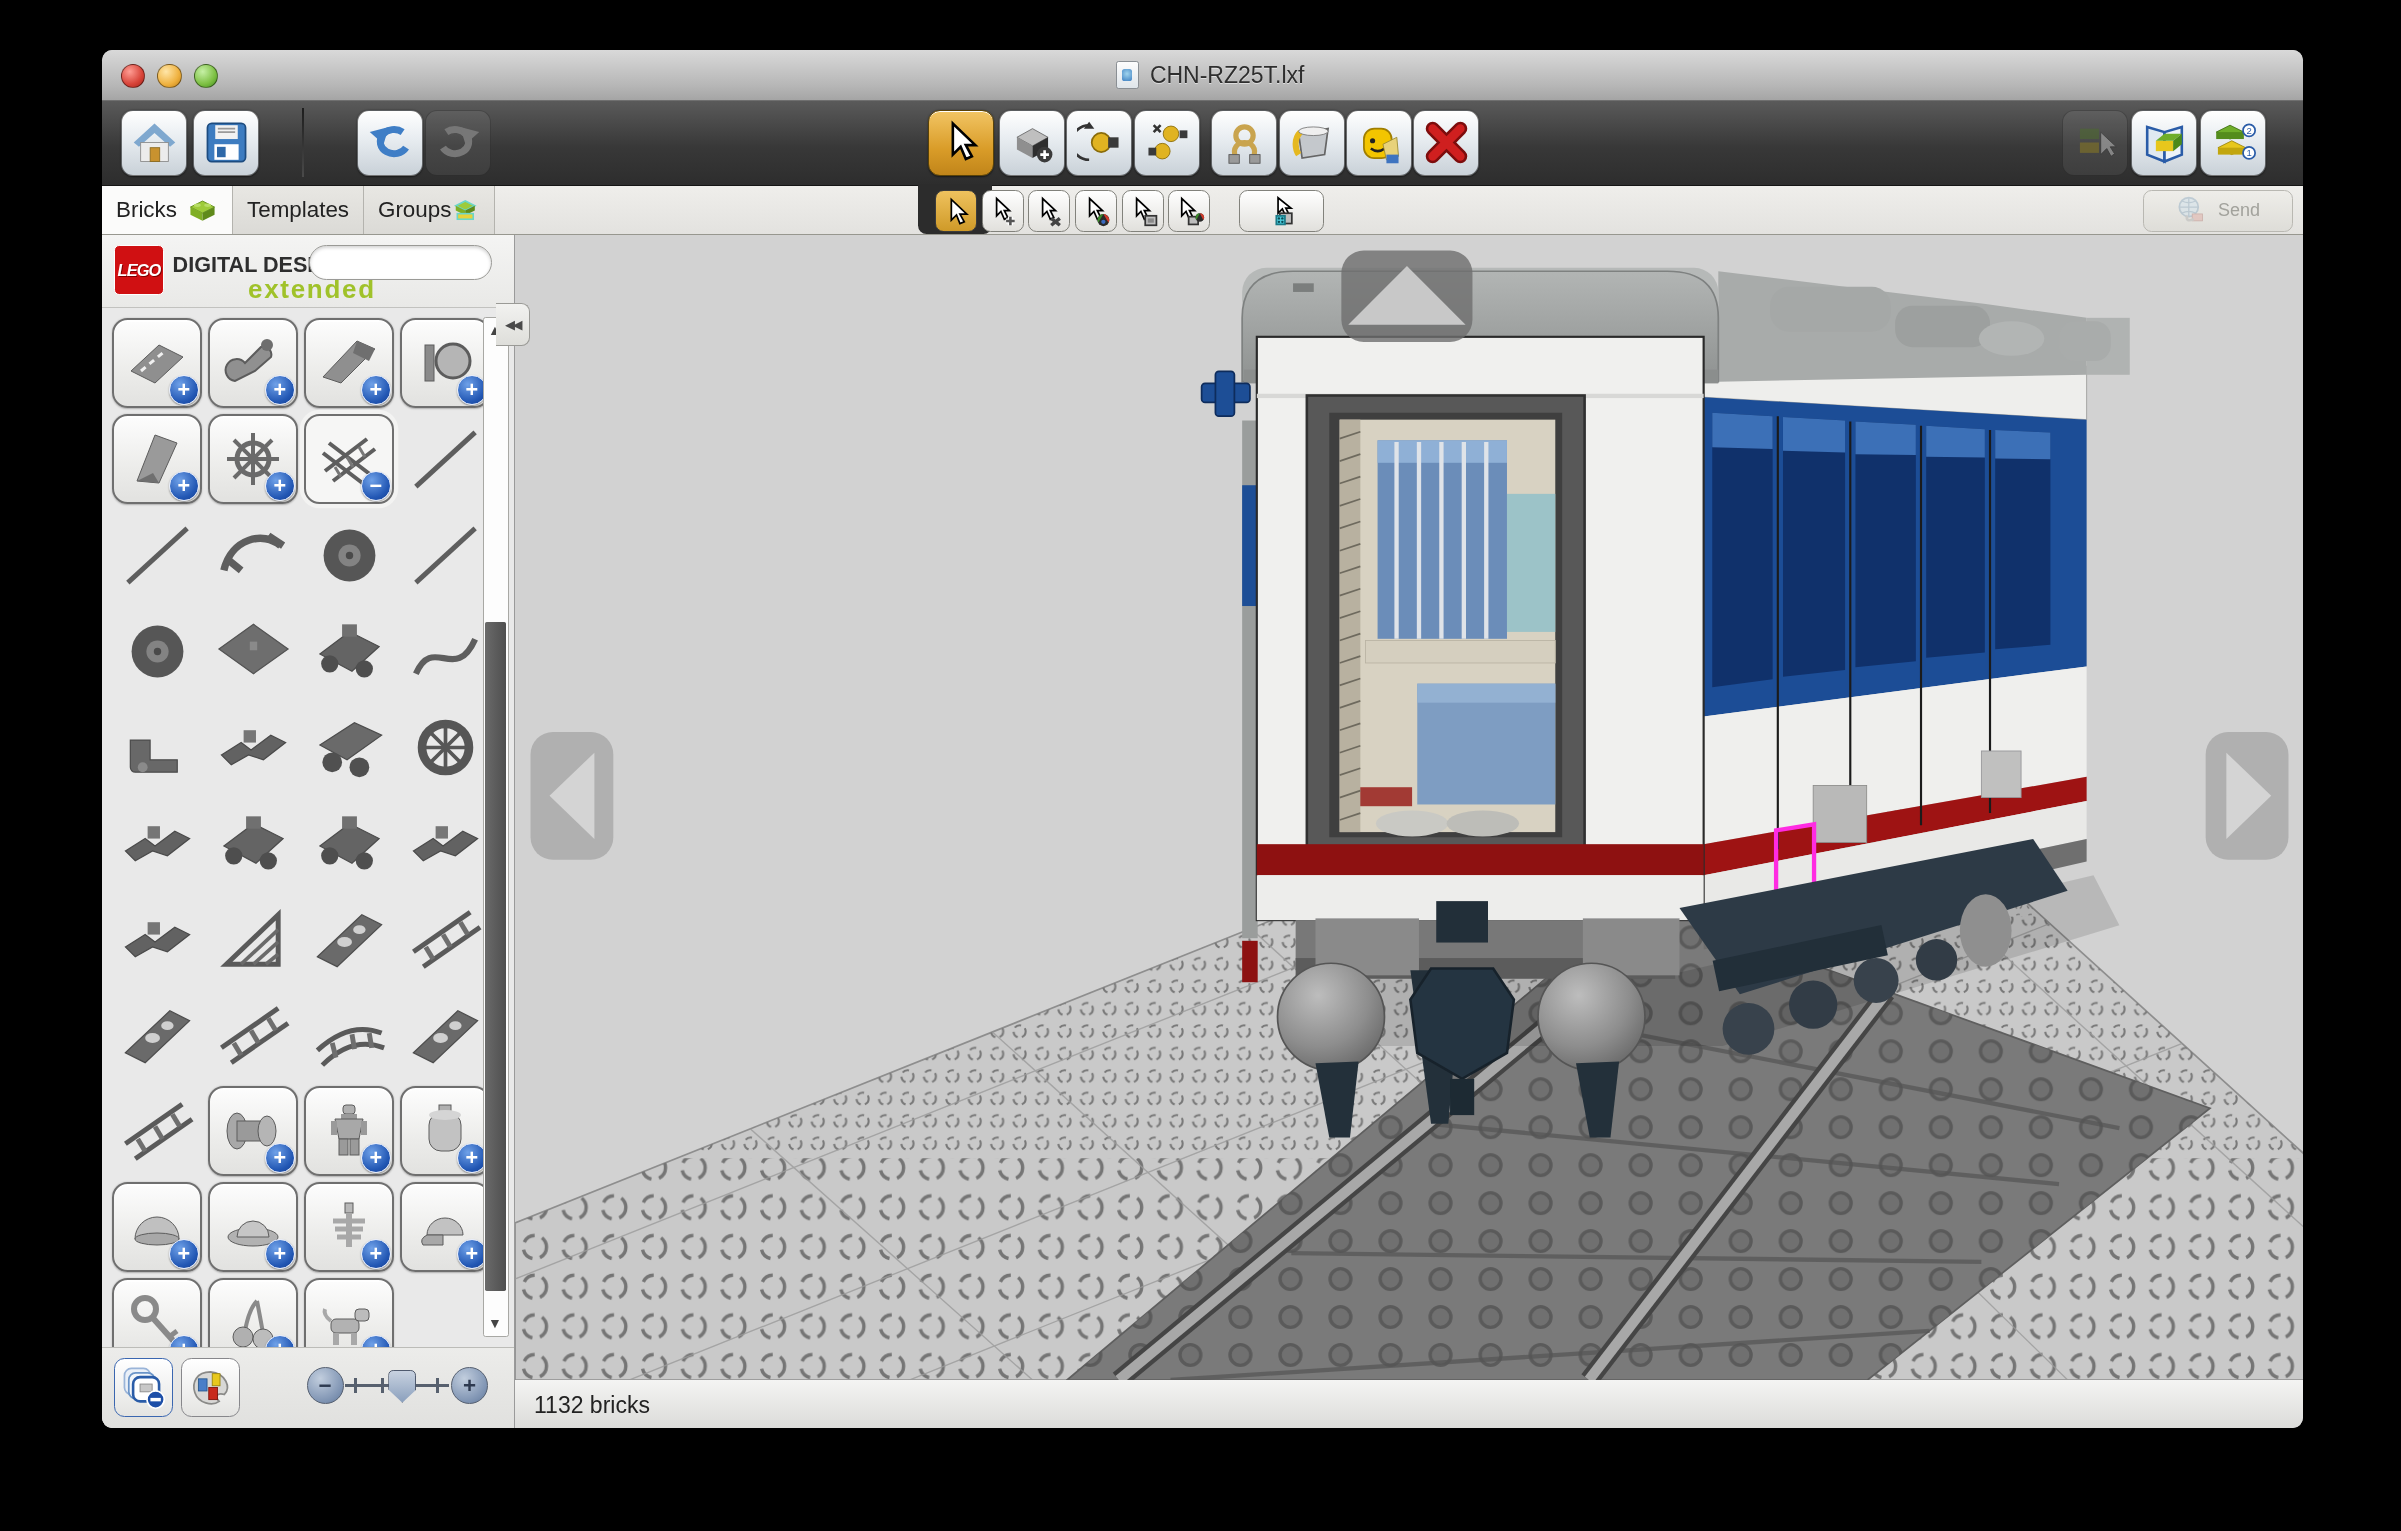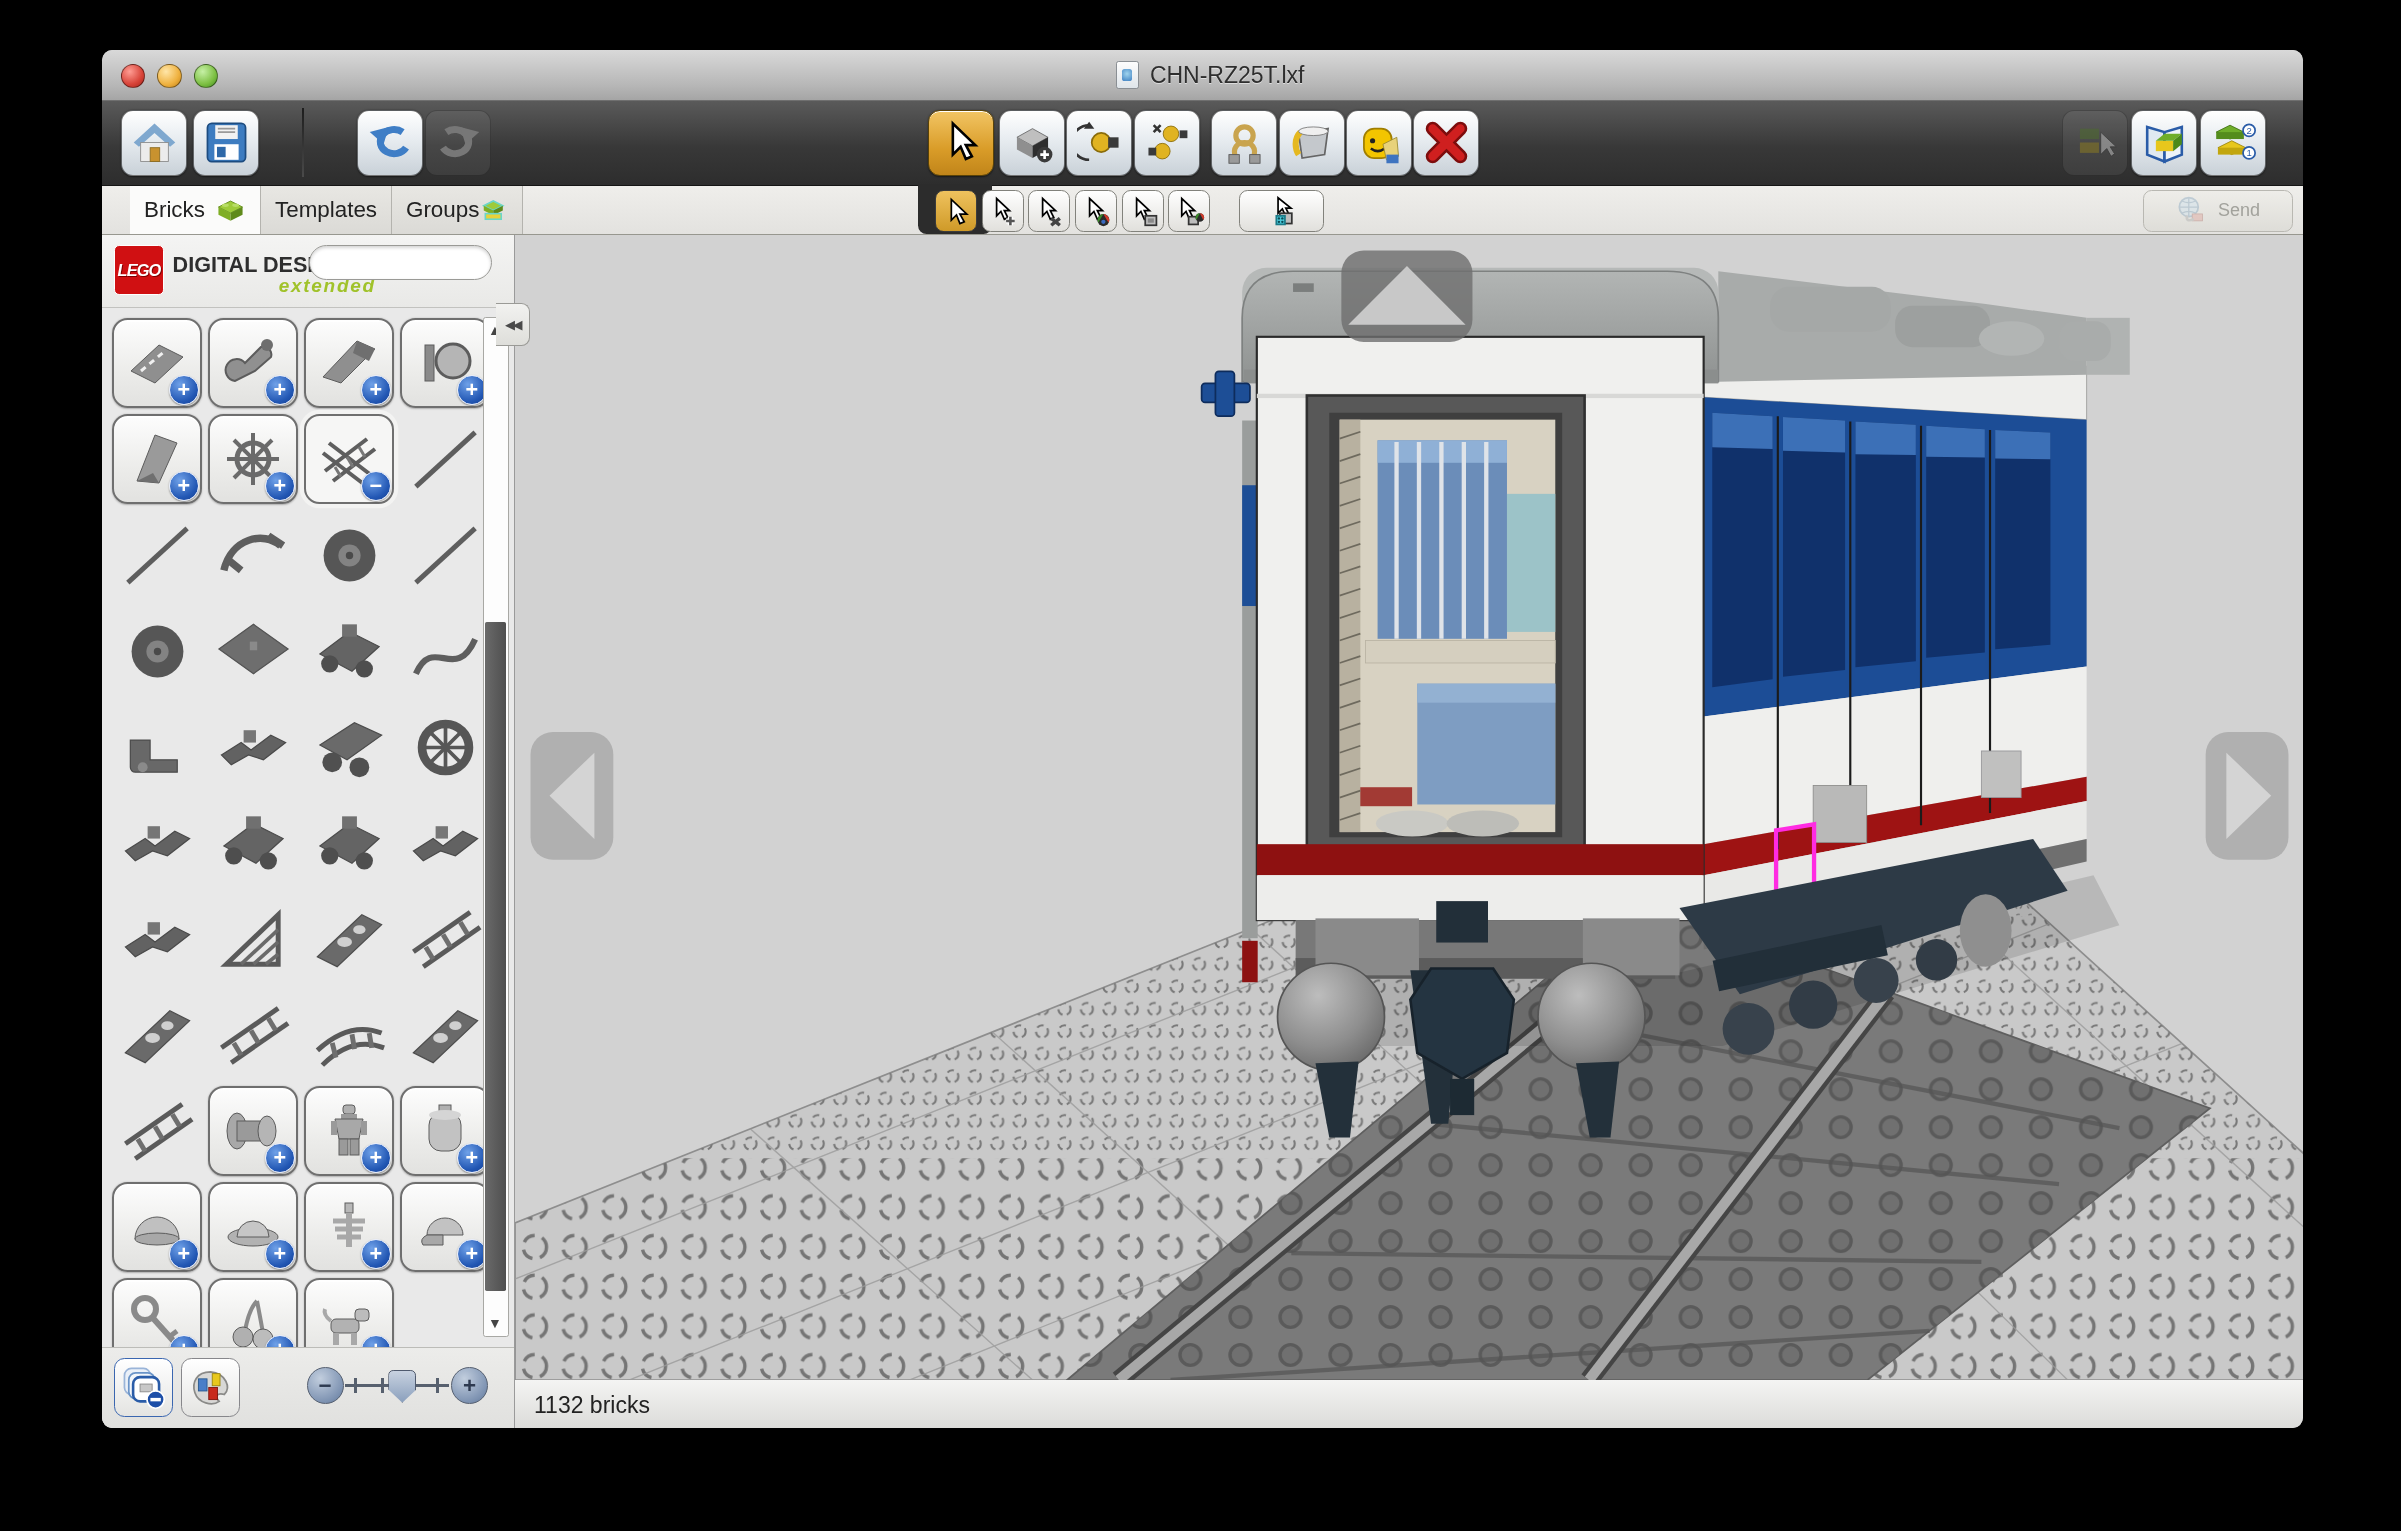--- a/index.html
+++ b/index.html
@@ -19,38 +19,38 @@
   .toolbar{position:relative;height:84px;background:linear-gradient(#5a5a5a,#383838 55%,#2d2d2d);border-bottom:0.9px solid #151515;}
   .tbtn{position:absolute;top:8.6px;width:64px;height:64px;border-radius:12px;border:0.9px solid rgba(0,0,0,.55);background:linear-gradient(#ffffff,#e7ecf0 45%,#c9d1d8);box-shadow:inset 0 0.9px 0 #fff,0 0.9px 1.7px rgba(0,0,0,.5);display:flex;align-items:center;justify-content:center;}
   .tbtn svg{width:45px;height:45px;}
   .tbtn.disabled{background:rgba(255,255,255,.07);border-color:rgba(0,0,0,.25);box-shadow:none;}
   .tbtn.active-tool{background:linear-gradient(#f2c564,#d99c28 60%,#c1851a);border-color:#5b4307;}
   .tb-sep{position:absolute;top:7px;width:1.7px;height:69px;background:linear-gradient(#1d1d1d,#4a4a4a);}
   
   .tabrow{position:relative;height:48px;background:linear-gradient(#efeeeb,#e3e2df);border-bottom:0.9px solid #97978f;}
   .tabs{position:absolute;left:0;top:0;height:48px;display:flex;}
   .tab{width:131px;height:48px;display:flex;align-items:center;justify-content:space-between;padding:0 14px;box-sizing:border-box;border-right:0.9px solid #b4b3ae;font-size:22.4px;color:#222;background:linear-gradient(#e8e7e3,#dbdad6);}
-  .tab.active{background:#fbfbfa;margin-left:28px;}
+  .tab.active{background:#fbfbfa;}
   .tab svg{width:31px;height:31px;}
   .notch{position:absolute;left:816px;top:-1.7px;width:74px;height:50px;background:#2c2c2c;border-radius:0 0 8.6px 8.6px;}
   .sbtn{position:absolute;top:4.3px;width:40px;height:40px;border-radius:8.6px;border:0.9px solid #82827c;background:linear-gradient(#ffffff,#e1e0dc);display:flex;align-items:center;justify-content:center;}
   .sbtn svg{width:31px;height:31px;}
   .sbtn.active{background:linear-gradient(#efc25e,#cf9a28);border-color:#3c3c3c;}
   .sbtn.wide{width:83px;}
   .send{position:absolute;right:10.4px;top:3.5px;width:148px;height:40px;border-radius:8.6px;border:0.9px solid #b9b8b2;background:linear-gradient(#eeede9,#deddd8);display:flex;align-items:center;justify-content:center;gap:12px;color:#a2a29c;font-size:18px;}
   .send svg{width:31px;height:31px;opacity:.45;}
   
   .main{position:relative;display:flex;height:1196px;}
   .sidebar{width:412px;background:#e9e9e9;display:flex;flex-direction:column;border-right:0.9px solid #9a9a9a;}
   .sb-head{height:72px;background:linear-gradient(#f4f4f3,#e9e9e7);border-bottom:0.9px solid #c2c2bf;position:relative;padding-left:48px;}
   .brand{position:absolute;left:12px;top:10.4px;display:flex;align-items:flex-start;gap:8.6px;}
   .lego-logo{width:48px;height:48px;background:#d01012;border:1.7px solid #fff;border-radius:5.2px;color:#fff;font-weight:bold;font-size:16.4px;display:flex;align-items:center;justify-content:center;font-style:italic;letter-spacing:-0.9px;text-shadow:0.9px 0.9px 0 #7d0000;}
   .brand-lines{display:flex;flex-direction:column;line-height:1;}
   .brand-top{font-size:21.6px;font-weight:bold;color:#2e2e2e;letter-spacing:0px;margin-top:8.6px;}
-  .brand-sub{font-size:19px;font-weight:bold;color:#a0c22a;text-align:right;letter-spacing:1.7px;font-style:italic;}
+  .brand-sub{font-size:26px;font-weight:bold;color:#a0c22a;text-align:right;letter-spacing:1.7px;}
   .search{position:absolute;right:22.4px;top:10.4px;width:183px;height:35px;border-radius:18px;border:0.9px solid #9a9a96;background:#fff;box-shadow:inset 0 1.7px 3.5px rgba(0,0,0,.18);padding:0 14px;font-size:19px;color:#333;box-sizing:border-box;}
   .collapse-tab{position:absolute;left:394px;top:68px;width:33px;height:41px;background:linear-gradient(#f2f2f0,#dededa);border:0.9px solid #9a9a96;border-left:none;border-radius:0 8.6px 8.6px 0;z-index:5;display:flex;align-items:center;justify-content:center;font-size:13px;color:#4a4a4a;letter-spacing:-2.6px;}
   .palette{flex:1;position:relative;background:#e9e9e9;padding:10.4px 0 0 10.4px;box-sizing:border-box;overflow:hidden;}
   .grid{display:grid;grid-template-columns:repeat(4,90px);grid-auto-rows:90px;gap:6px;width:377px;}
   .cell{position:relative;display:flex;align-items:center;justify-content:center;}
   .cell.category{border:2.6px solid #6f6f6f;border-radius:15.5px;background:linear-gradient(#fdfdfd,#ececea 60%,#e2e2e0);box-shadow:inset 0 1.7px 0 #fff,0 0.9px 1.7px rgba(0,0,0,.25);}
   .cell.category svg.glyph{width:64px;height:64px;}
   .cell.flat svg.glyph{width:79px;height:79px;}
   .cell.selected{background:#f6f6f5;box-shadow:0 0 0 4.3px #f3f3f2;}
   .badge{position:absolute;right:1.7px;bottom:1.7px;width:28px;height:28px;border-radius:50%;background:radial-gradient(circle at 35% 30%,#6fa1e8,#2257b4 65%,#143c8c);border:1.7px solid #e8eefc;color:#fff;font-size:21.6px;font-weight:bold;display:flex;align-items:center;justify-content:center;line-height:1;box-shadow:0 0.9px 1.7px rgba(0,0,0,.4);}

